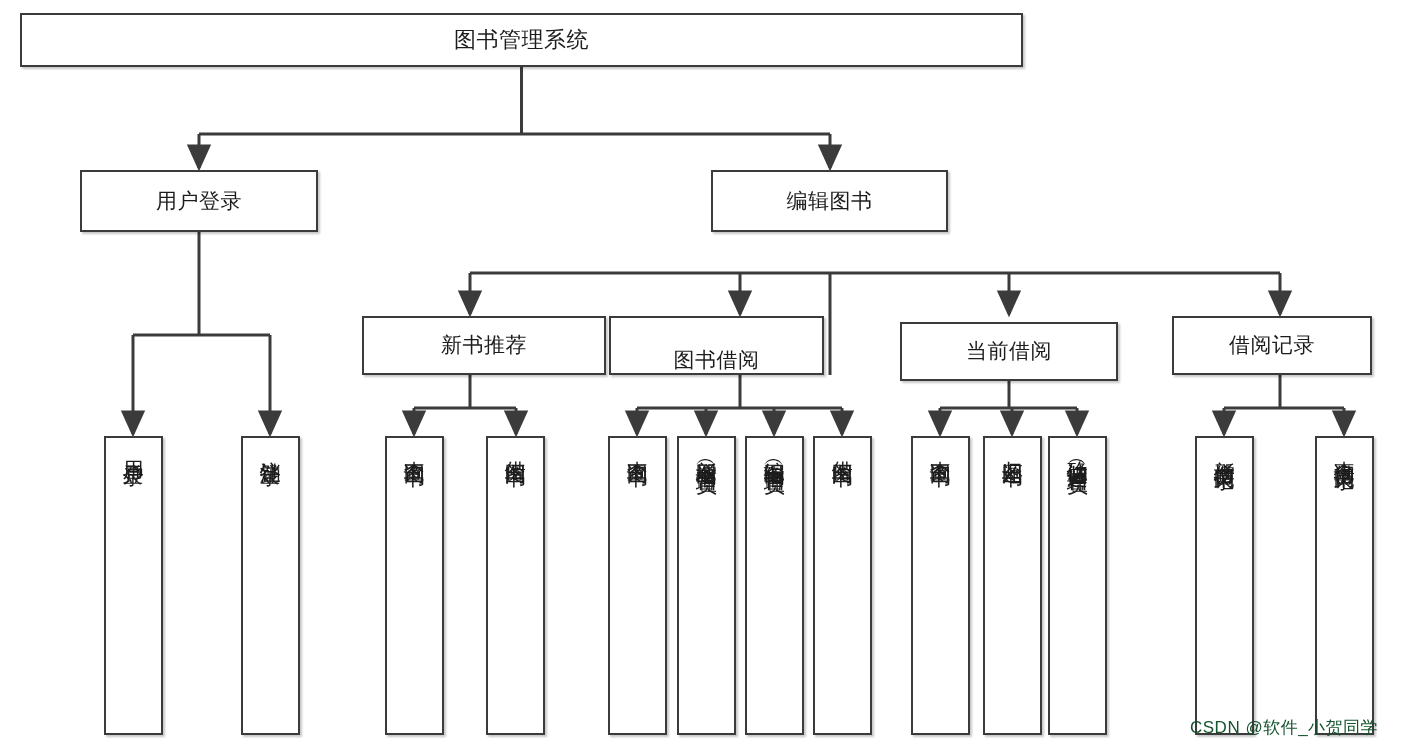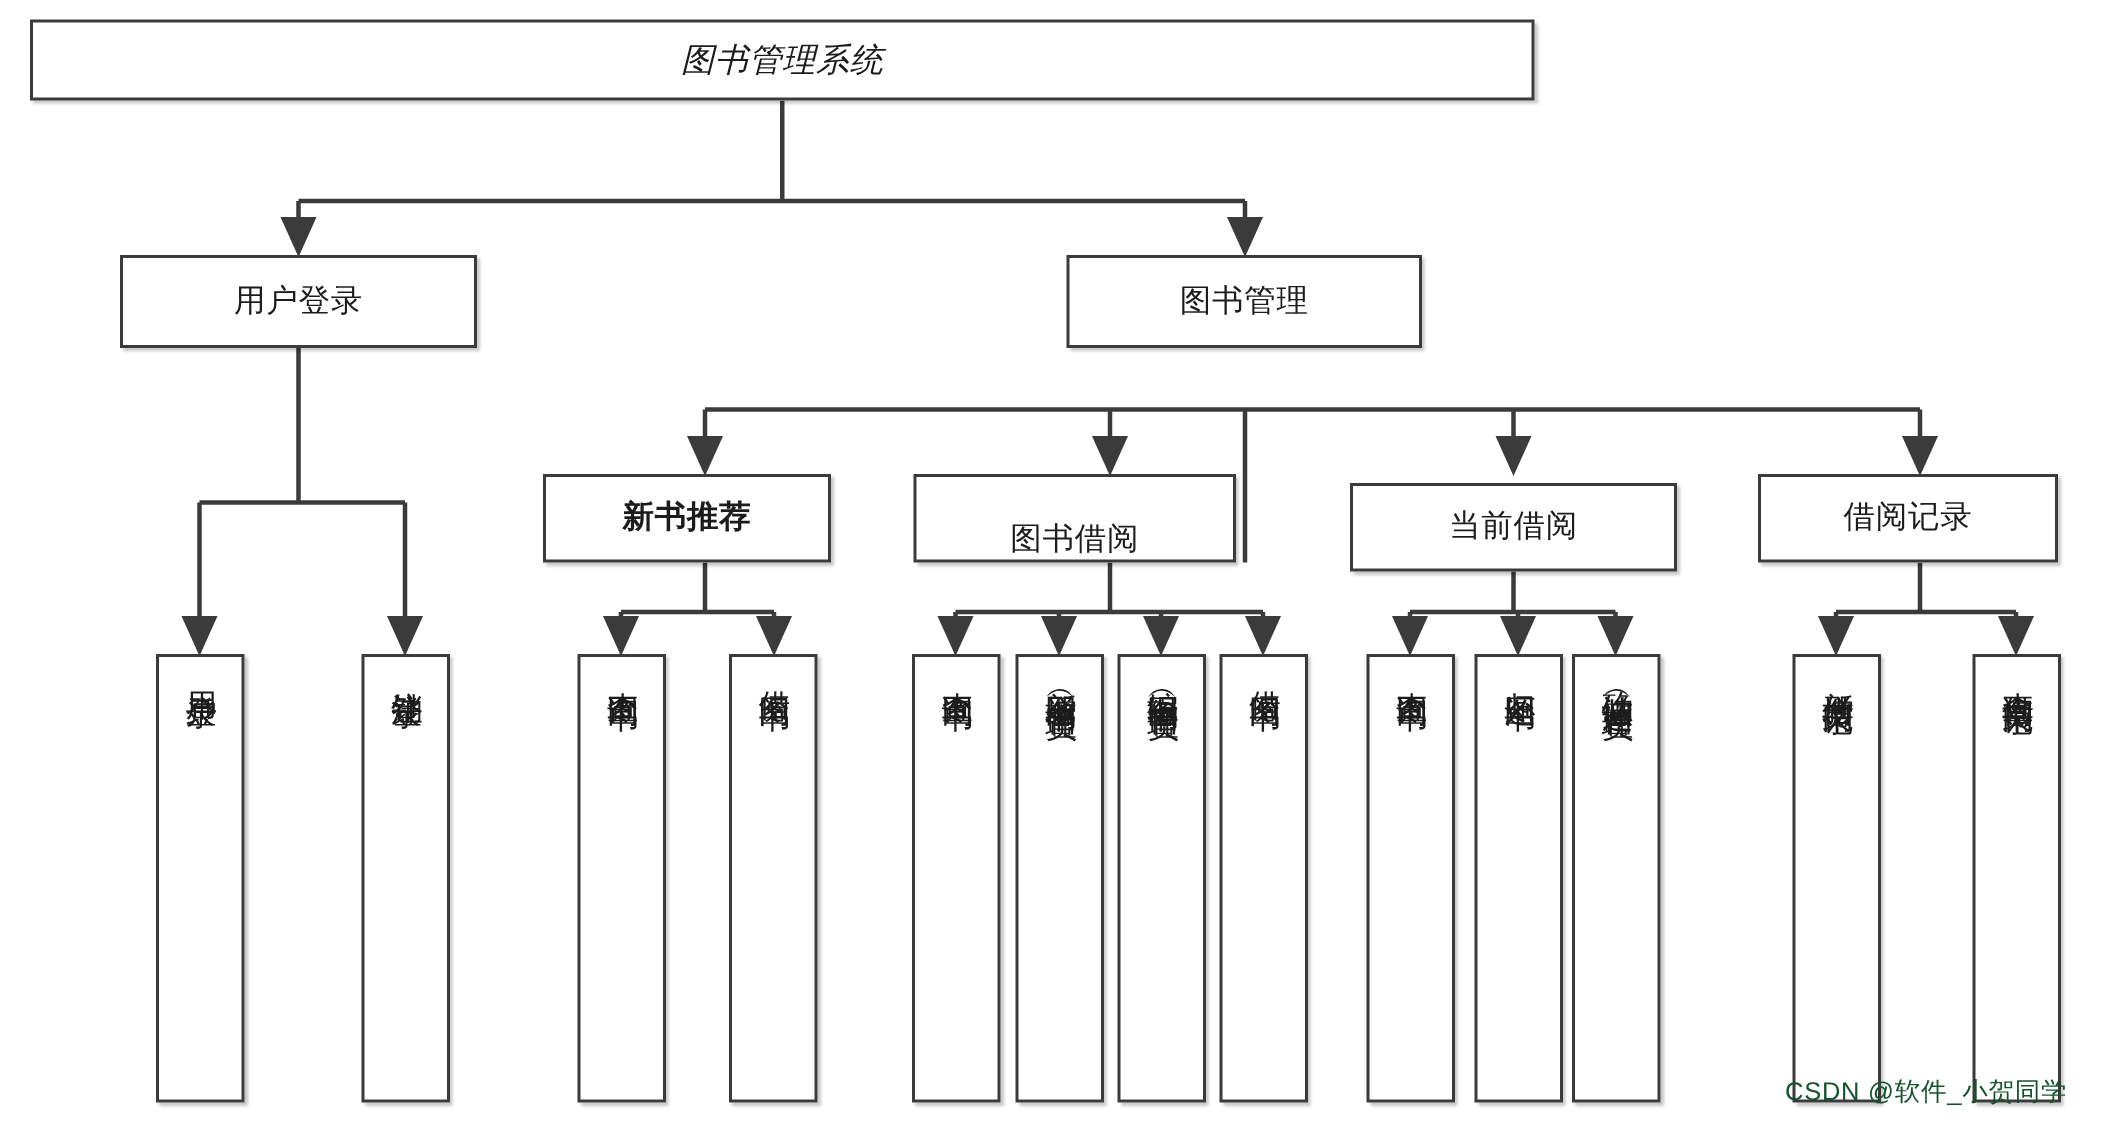--- a/index.html
+++ b/index.html
@@ -41,21 +41,21 @@
     display: block;
     text-align: center;
     line-height: 1.18;
     white-space: nowrap;
   }
   
   .node.horiz .label {
     font-size: 21px;
     letter-spacing: 0.5px;
   }
-  .node.lvl-root .label { font-size: 22px; font-style: italic; }
+  .node.lvl-root .label { font-size: 22px; }
   
   .node.vert {
     align-items: flex-start;
     justify-content: center;
     padding-top: 6px;
   }
   .node.vert .label {
     writing-mode: vertical-rl;
     text-orientation: upright;
     font-size: 21px;
@@ -126,24 +126,24 @@
   </svg>
 
   <div class="node horiz lvl-root" style="left:20px; top:13px; width:1003px; height:54px;">
     <span class="label">图书管理系统</span>
   </div>
 
   <div class="node horiz lvl-2" style="left:80px; top:170px; width:238px; height:62px;">
     <span class="label">用户登录</span>
   </div>
   <div class="node horiz lvl-2" style="left:711px; top:170px; width:237px; height:62px;">
-    <span class="label">图书管理</span>
-  </div>
-
-  <div class="node horiz lvl-3" style="left:362px; top:316px; width:192px; height:59px;font-weight:bold;">
+    <span class="label">编辑图书</span>
+  </div>
+
+  <div class="node horiz lvl-3" style="left:362px; top:316px; width:244px; height:59px;">
     <span class="label">新书推荐</span>
   </div>
   <div class="node horiz lvl-3" style="left:609px; top:316px; width:215px; height:59px;align-items:flex-end;">
     <span class="label">图书借阅</span>
   </div>
   <div class="node horiz lvl-3" style="left:900px; top:322px; width:218px; height:59px;">
     <span class="label">当前借阅</span>
   </div>
   <div class="node horiz lvl-3" style="left:1172px; top:316px; width:200px; height:59px;">
     <span class="label">借阅记录</span>

